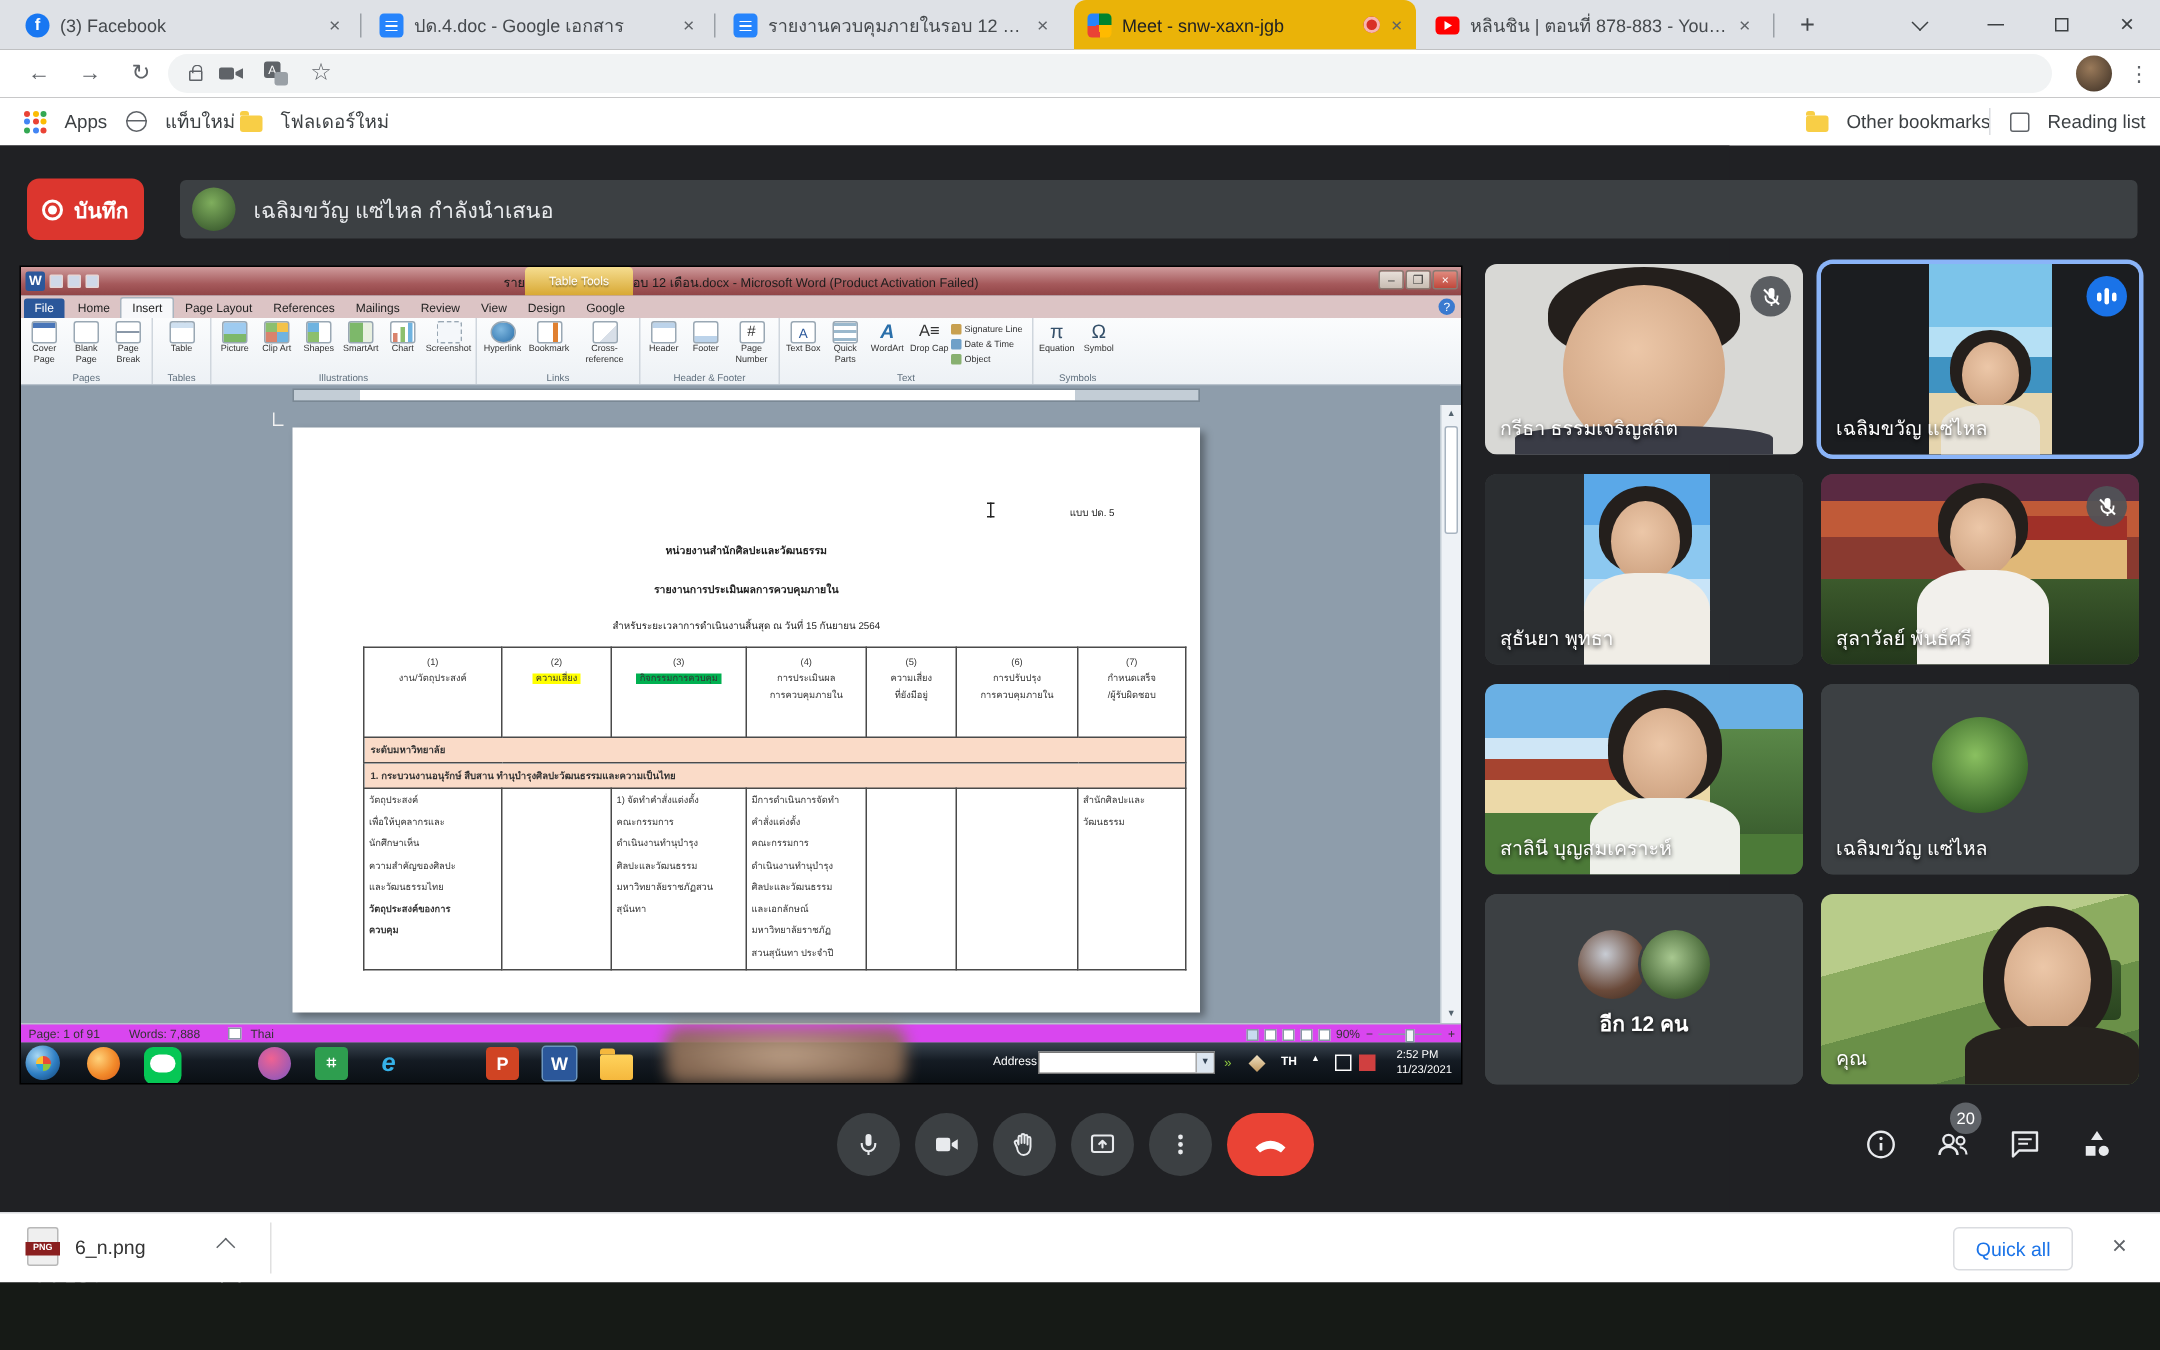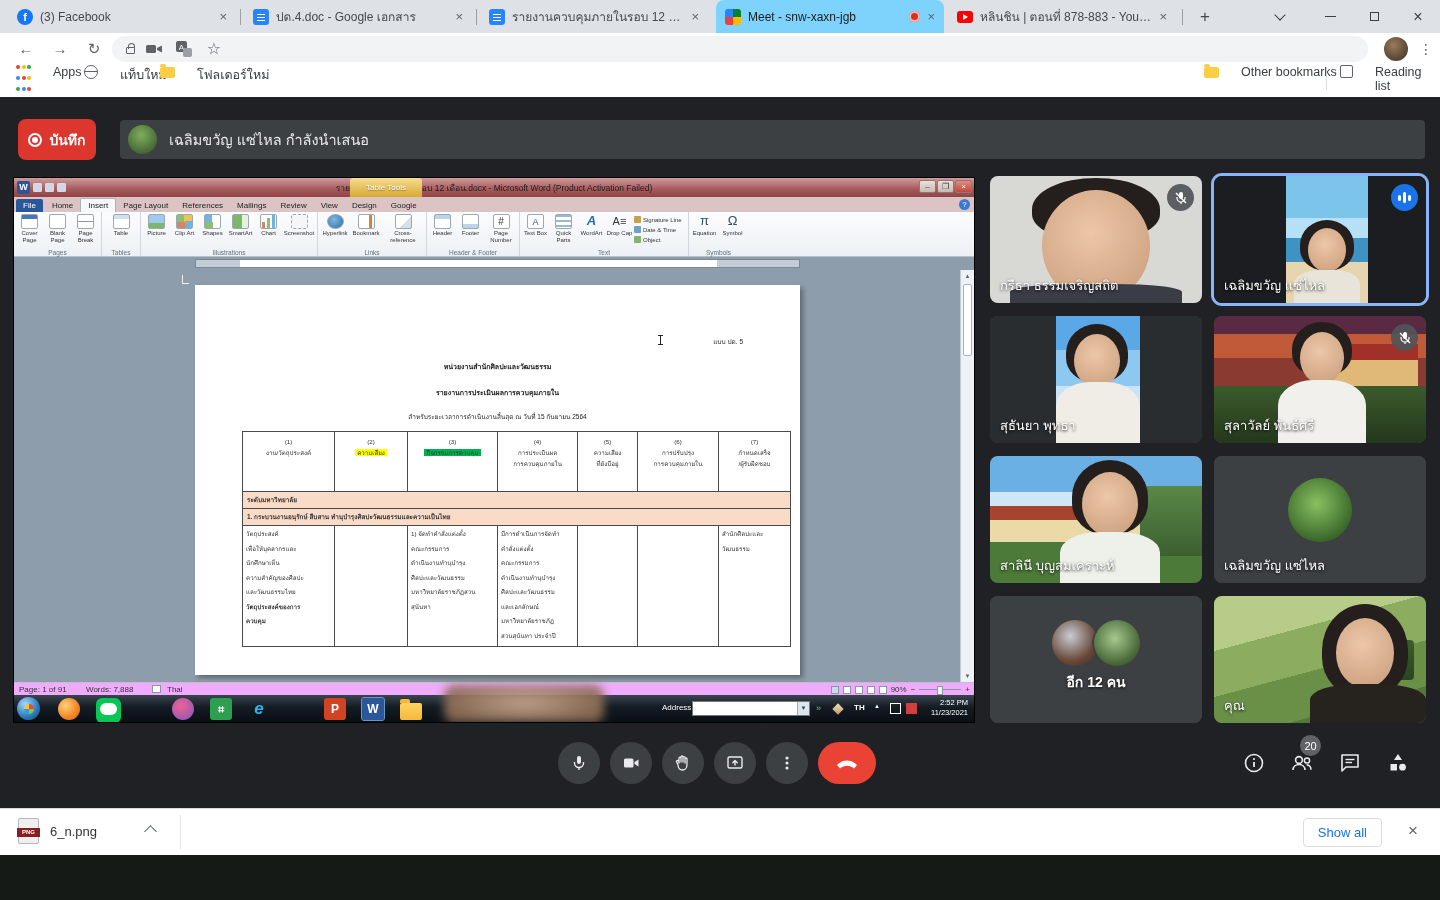--- a/index.html
+++ b/index.html
@@ -2,21 +2,21 @@
 <html><head>
 <meta charset="utf-8">
 <style>
 *{margin:0;padding:0;box-sizing:border-box}
 html,body{width:1440px;height:900px;overflow:hidden;background:#000;font-family:"Liberation Sans","DejaVu Sans",sans-serif}
 .screen{position:relative;width:1440px;height:900px;background:#202124;overflow:hidden}
 .abs{position:absolute}
 
 .tabstrip{left:0;top:0;width:1440px;height:33px;background:#dee1e6}
 .tab{position:absolute;top:0;height:33px;width:228px;display:flex;align-items:center;gap:7px;padding:0 9px;font-size:12px;color:#45494d;white-space:nowrap;overflow:hidden}
-.tab.active{background:#7dd3fc;border-radius:8px 8px 0 0;color:#202124}
+.tab.active{background:#eab308;border-radius:8px 8px 0 0;color:#202124}
 .tab .ttl{flex:1;overflow:hidden;text-overflow:ellipsis}
 .tab .tx{color:#5f6368;font-size:13px;flex:0 0 auto}
 .tsep{position:absolute;top:9px;width:1px;height:16px;background:#9aa0a6}
 .fav{width:16px;height:16px;flex:0 0 auto;display:flex;align-items:center;justify-content:center}
 .fb{background:#1877f2;color:#fff;border-radius:50%;font-size:11px;font-weight:700}
 .gdoc{background:#2684fc;border-radius:3px;position:relative}
 .gdoc::after{content:"";position:absolute;left:4px;right:4px;top:5px;height:7px;background:repeating-linear-gradient(180deg,#fff 0 1px,transparent 1px 3px)}
 .meetfav{border-radius:3px;background:conic-gradient(#00832d 0 25%,#ffba00 0 50%,#ea4335 0 75%,#2684fc 0)}
 .recdot{width:11px;height:11px;border-radius:50%;background:#d93025;box-shadow:inset 0 0 0 2px #f7b6b0;flex:0 0 auto}
 .ytfav{width:17px;height:12px;background:#f00;border-radius:3px;position:relative}
@@ -31,21 +31,21 @@
 .nvic{position:absolute;top:4px;width:24px;height:24px;text-align:center;line-height:24px;font-size:15px;color:#5f6368}
 .omni{position:absolute;left:112px;top:3px;width:1256px;height:26px;border-radius:13px;background:#f1f3f4;display:flex;align-items:center}
 .lock{width:9px;height:7px;border:1.3px solid #5f6368;border-radius:1px;position:relative;margin:3px 10px 0 14px}
 .lock::before{content:"";position:absolute;left:1px;top:-5px;width:5px;height:5px;border:1.3px solid #5f6368;border-bottom:none;border-radius:4px 4px 0 0}
 .url{font-size:13px;color:#202124;white-space:nowrap;overflow:hidden;flex:1}
 .omic{width:18px;height:18px;margin-right:12px;flex:0 0 auto;color:#5f6368}
 .avatar{position:absolute;left:1384px;top:4px;width:24px;height:24px;border-radius:50%;background:radial-gradient(circle at 40% 35%,#9a7a5a,#3a2e24)}
 .kebab{position:absolute;left:1418px;top:4px;width:16px;height:24px;text-align:center;line-height:24px;color:#5f6368;font-size:14px}
 
 .bookbar{left:0;top:65px;width:1440px;height:32px;background:#fff}
-.bitem{position:absolute;top:0;height:32px;display:flex;gap:22px;font-size:12.5px;color:#3c4043}
+.bitem{position:absolute;top:0;height:32px;display:flex;align-items:center;gap:12px;font-size:12.5px;color:#3c4043}
 .appsgrid{display:grid;grid-template-columns:repeat(3,4px);grid-gap:1.5px}
 .appsgrid span{width:4px;height:4px;border-radius:50%}
 .globe{width:14px;height:14px;border:1.4px solid #5f6368;border-radius:50%;position:relative}
 .globe::after{content:"";position:absolute;left:-1px;right:-1px;top:5px;height:1.4px;background:#5f6368}
 .fold{width:15px;height:11px;background:#f8ce46;border-radius:2px;position:relative;margin-top:2px}
 .fold::before{content:"";position:absolute;left:0;top:-3px;width:6px;height:3px;background:#f8ce46;border-radius:2px 2px 0 0}
 .rlic{width:13px;height:13px;border:1.4px solid #5f6368;border-radius:2px;position:relative}
 .bsep{position:absolute;top:7px;width:1px;height:18px;background:#dadce0}
 
 .meetbg{left:0;top:97px;width:1153px;height:711px;background:#202124}
@@ -109,37 +109,37 @@
 .doctable td{border:1px solid #4a4a4a;font-size:6.2px;color:#333;vertical-align:top;padding:1px 3px;white-space:pre-line}
 .doctable td.hd{text-align:center;vertical-align:top;padding-top:4px;line-height:11px;height:60px}
 .hl-y{background:#ffff00;padding:0 2px}
 .hl-g{background:#00b050;padding:0 2px}
 .secrow td{background:#fadbc8;font-weight:700;font-size:6.4px;padding:3px 4px;white-space:nowrap;overflow:hidden}
 .bodyrow td{height:121px;line-height:14.5px}
 .b{font-weight:700}
 .vsb{position:absolute;right:0;top:92px;width:14px;height:412px;background:#eef2f6;border-left:1px solid #c2ccd4;text-align:center}
 .vsb .ar{font-size:6px;color:#55646f;height:12px;line-height:12px}
 .vsb .thumb{position:absolute;left:2px;top:14px;width:9px;height:72px;background:#fff;border:1px solid #a8b4c0;border-radius:2px}
-.statusbar{position:absolute;left:0;top:504px;width:100%;height:13px;background:#f0abfc;border-top:1px solid #b8c2cc;font-size:8px;color:#333}
+.statusbar{position:absolute;left:0;top:504px;width:100%;height:13px;background:#d946ef;border-top:1px solid #b8c2cc;font-size:8px;color:#333}
 .st{position:absolute;top:2px}
 .zoomgrp{position:absolute;right:4px;top:2px;display:flex;align-items:center;gap:4px}
 .vm{width:8px;height:8px;border:1px solid #8a98a6;background:#fff}
 .vm.on{background:#c8dcf0}
 .ztrack{width:42px;height:1px;background:#8a98a6;position:relative}
 .ztrack::after{content:"";position:absolute;left:18px;top:-3px;width:4px;height:7px;background:#f2f5f8;border:1px solid #8a98a6}
 .w7bar{position:absolute;left:0;top:517px;width:100%;height:27px;background:linear-gradient(#3a4550,#141b23 45%,#0a0f14)}
 .camblur{position:absolute;left:430px;top:-10px;width:160px;height:38px;background:radial-gradient(ellipse at center,#cfae92,#8a6a52 75%);filter:blur(5px);opacity:.9;border-radius:10px}
 .orb{position:absolute;left:3px;top:2px;width:23px;height:23px;border-radius:50%;background:radial-gradient(circle at 35% 30%,#a8d8f4,#2f7fc4 55%,#123f6e);display:flex;align-items:center;justify-content:center}
 .orb span{width:10px;height:10px;border-radius:50%;background:conic-gradient(#e84a38 0 25%,#8cc63f 0 50%,#2a9fe0 0 75%,#fcc233 0)}
 .wic{position:absolute;top:3px;width:22px;height:22px;border-radius:3px;display:flex;align-items:center;justify-content:center;font-weight:700}
 .w7hl{outline:1px solid #6a95c0;background:rgba(150,190,230,.25);border-radius:2px}
 .addr{position:absolute;top:8px;font-size:8px;color:#fff}
 .addrbox{position:absolute;left:678px;top:6px;width:118px;height:15px;background:#fff;border:1px solid #777}
 .addrbox .dd{position:absolute;right:0;top:0;width:12px;height:100%;background:#dce6f0;border-left:1px solid #aaa;font-size:6px;text-align:center;line-height:13px;color:#345}
-.w7clock{position:absolute;right:6px;top:3px;text-align:right;font-size:7.5px;line-height:10px;color:#fff}
+.w7clock{position:absolute;right:6px;top:3px;text-align:left;font-size:7.5px;line-height:10px;color:#fff}
 .trayic{position:absolute;top:8px;width:11px;height:11px}
 
 .tiles{position:absolute;left:990px;top:79px;width:436px}
 .tile{position:absolute;width:212px;height:127px;border-radius:8px;background:#3c4043;overflow:hidden}
 .tile.activeb{box-shadow:0 0 0 3px #8ab4f8}
 .vid{position:absolute;inset:0}
 .pname{position:absolute;left:10px;bottom:7px;font-size:13px;color:#fff;text-shadow:0 1px 3px rgba(0,0,0,.9);z-index:5}
 .pname.center{left:0;right:0;bottom:30px;text-align:center;font-weight:700;font-size:14px}
 .badge{position:absolute;top:8px;right:8px;width:27px;height:27px;border-radius:50%;display:flex;align-items:center;justify-content:center;z-index:6}
 .badge.micoff{background:rgba(80,84,88,.92)}
@@ -704,21 +704,21 @@
     </div>
   </div>
 
   <div class="abs shelf">
     <div class="pngic">
         <span>PNG</span>
       </div>
     <div class="fname">6_n.png</div>
     <div class="caretup"></div>
     <div class="shdiv"></div>
-    <div class="showall">Show all</div>
+    <div class="showall">Quick all</div>
     <div class="shx">×</div>
   </div>
 
   <div class="abs taskbar">
     
     
     
     
     
     

